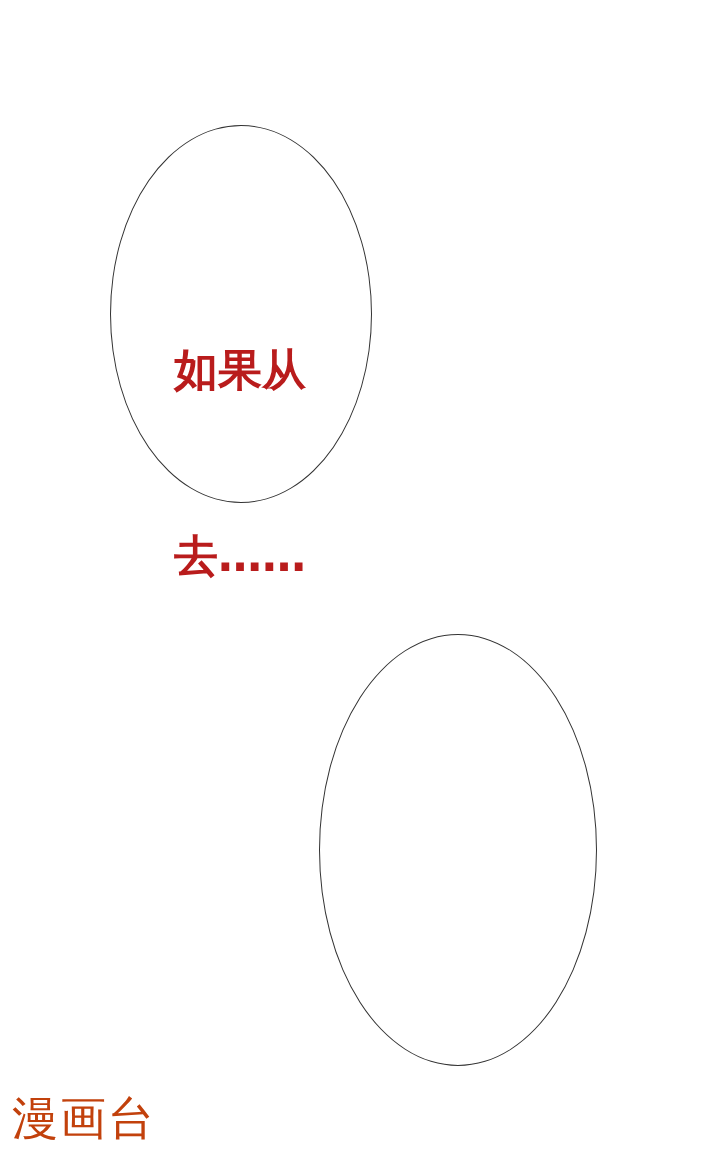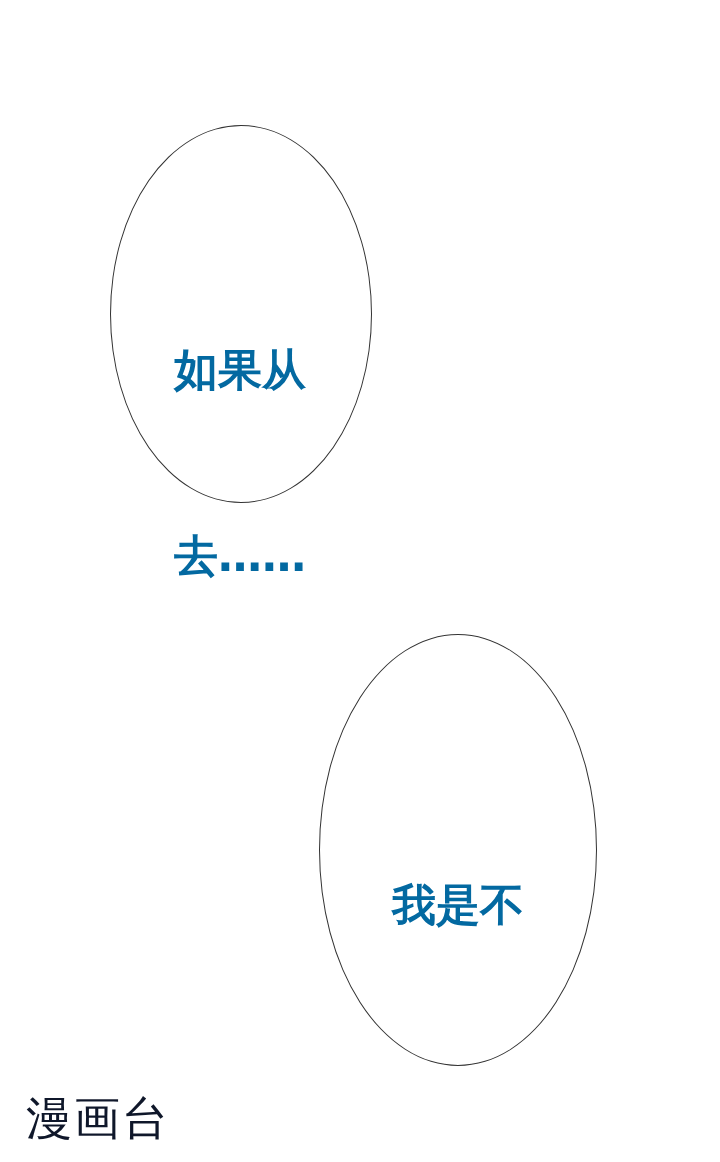--- a/index.html
+++ b/index.html
@@ -5,38 +5,36 @@
   html, body { margin: 0; padding: 0; }
   body {
     width: 720px; height: 1162px; background: #ffffff; position: relative; overflow: hidden;
     font-family: "DejaVu Sans", sans-serif;
   }
   .bubble {
     position: absolute; border: 1.5px solid #333; border-radius: 50%; background: #fff;
     box-sizing: border-box;
   }
   .bubble-text {
-    position: absolute; font-weight: bold; color: #0369a1; font-size: 44px; line-height: 62px;
+    position: absolute; font-weight: bold; color: #b91c1c; font-size: 44px; line-height: 62px;
     letter-spacing: 0px; white-space: pre;
   }
   .watermark {
-    position: absolute; left: 12px; top: 1088px; font-size: 46px; color: #0f172a;
+    position: absolute; left: 12px; top: 1088px; font-size: 46px; color: #c2410c;
     letter-spacing: 2px;
-    margin-left: 14px;
   }
 </style>
 </head>
 <body>
 
 <div class="bubble" style="left:110px; top:125px; width:262px; height:378px;"></div>
 <div class="bubble-text" style="left:174px; top:215px;">
   <div>如果从</div>
   <div>去……</div>
 </div>
 
 <div class="bubble" style="left:319px; top:634px; width:278px; height:432px;"></div>
 <div class="bubble-text" style="left:392px; top:730px; line-height:70px;">
-  <div>我是不</div>
   
   
 </div>
 
 <div class="watermark">漫画台</div>
 
 </body></html>

